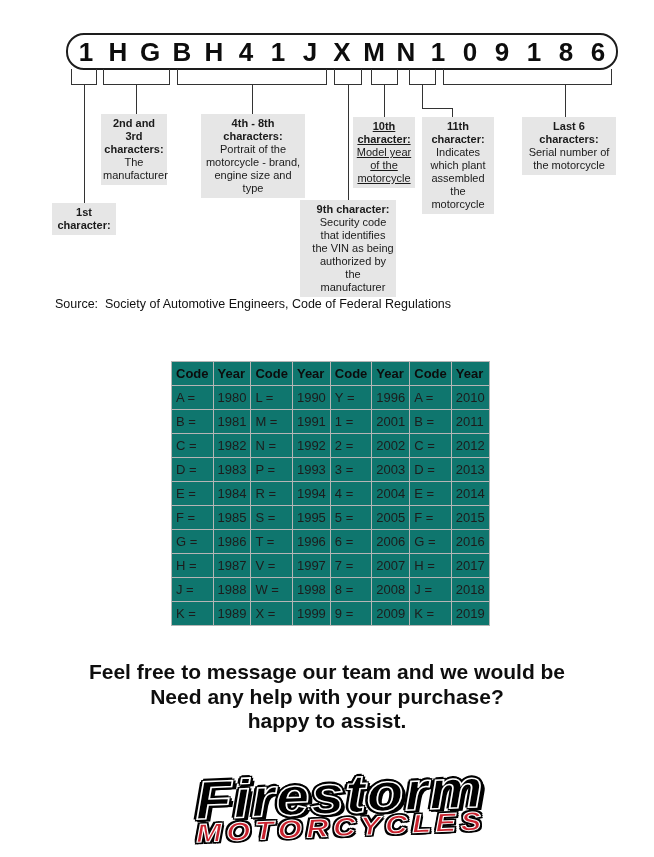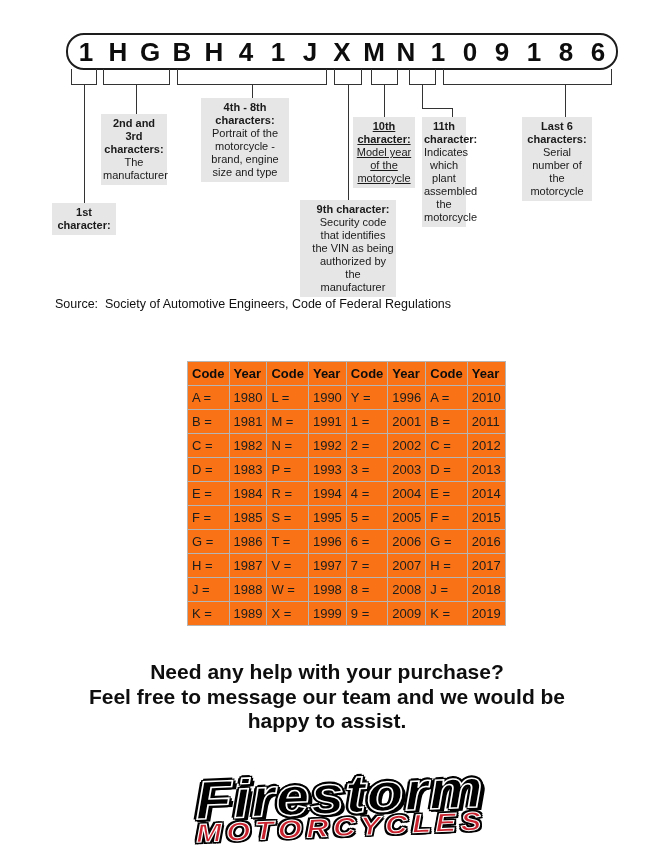--- a/index.html
+++ b/index.html
@@ -28,39 +28,39 @@
   
   .callout {
     position:absolute; background:var(--callout-bg,#e6e6e6);
     font-size:11px; line-height:13px; text-align:center;
     padding:3px 2px; box-sizing:border-box; color:#1a1a1a;
   }
   .callout .t { display:block; font-weight:bold; margin:0 auto; }
   .callout .b { display:block; }
   .co1  { left:52px;  top:203px; width:64px; }
   .co2  { left:101px; top:114px; width:66px; }
-  .co3  { left:201px; top:98px; width:88px; }
+  .co3  { left:201px; top:114px; width:104px; }
   .co9  { left:300px; top:200px; width:96px;padding-left:12px; }
   .co10 { left:353px; top:117px; width:62px;text-decoration:underline; }
-  .co11 { left:422px; top:117px; width:44px; }
-  .coL  { left:522px; top:117px; width:70px; }
+  .co11 { left:422px; top:117px; width:72px; }
+  .coL  { left:522px; top:117px; width:94px; }
   .co1 .t, .co2 .t, .co3 .t, .coL .t { max-width:60px; }
   .co10 .t, .co11 .t { max-width:54px; }
 
   
   .source-note {
     position:absolute; left:55px; top:297px;
     font-size:12.5px; color:#111; white-space:pre-wrap;
   }
 
   
   .year-table {
-    position:absolute; left:187px; top:361px;
+    position:absolute; left:171px; top:361px;
     border-collapse:collapse; font-size:13px; color:#1c1c1c;
-    background:#f97316;
+    background:#0f766e;
   }
   .year-table th, .year-table td {
     border:1px solid #b5b5b5; text-align:left; vertical-align:middle;
   }
   .year-table th { font-weight:bold; padding:4px 4px; color:#0c0c0c; }
   .year-table td { font-weight:normal; padding:3px 4px; line-height:17px; }
   .year-table th:nth-child(odd),  .year-table td:nth-child(odd)  { width:28px; }
   .year-table th:nth-child(even), .year-table td:nth-child(even) { width:25px; }
 
   
@@ -278,22 +278,22 @@
           <td>1999</td>
           <td>9 =</td>
           <td>2009</td>
           <td>K =</td>
           <td>2019</td>
         </tr>
       </tbody>
     </table>
 
   <div class="help">
+    <div>Feel free to message our team and we would be</div>
     <div>Need any help with your purchase?</div>
-    <div>Feel free to message our team and we would be</div>
     <div>happy to assist.</div>
   </div>
 
   <div class="logo">
     <div class="logo-brand">Firestorm</div>
     <div class="logo-sub">MOTORCYCLES</div>
   </div>
 
 </div>
 

